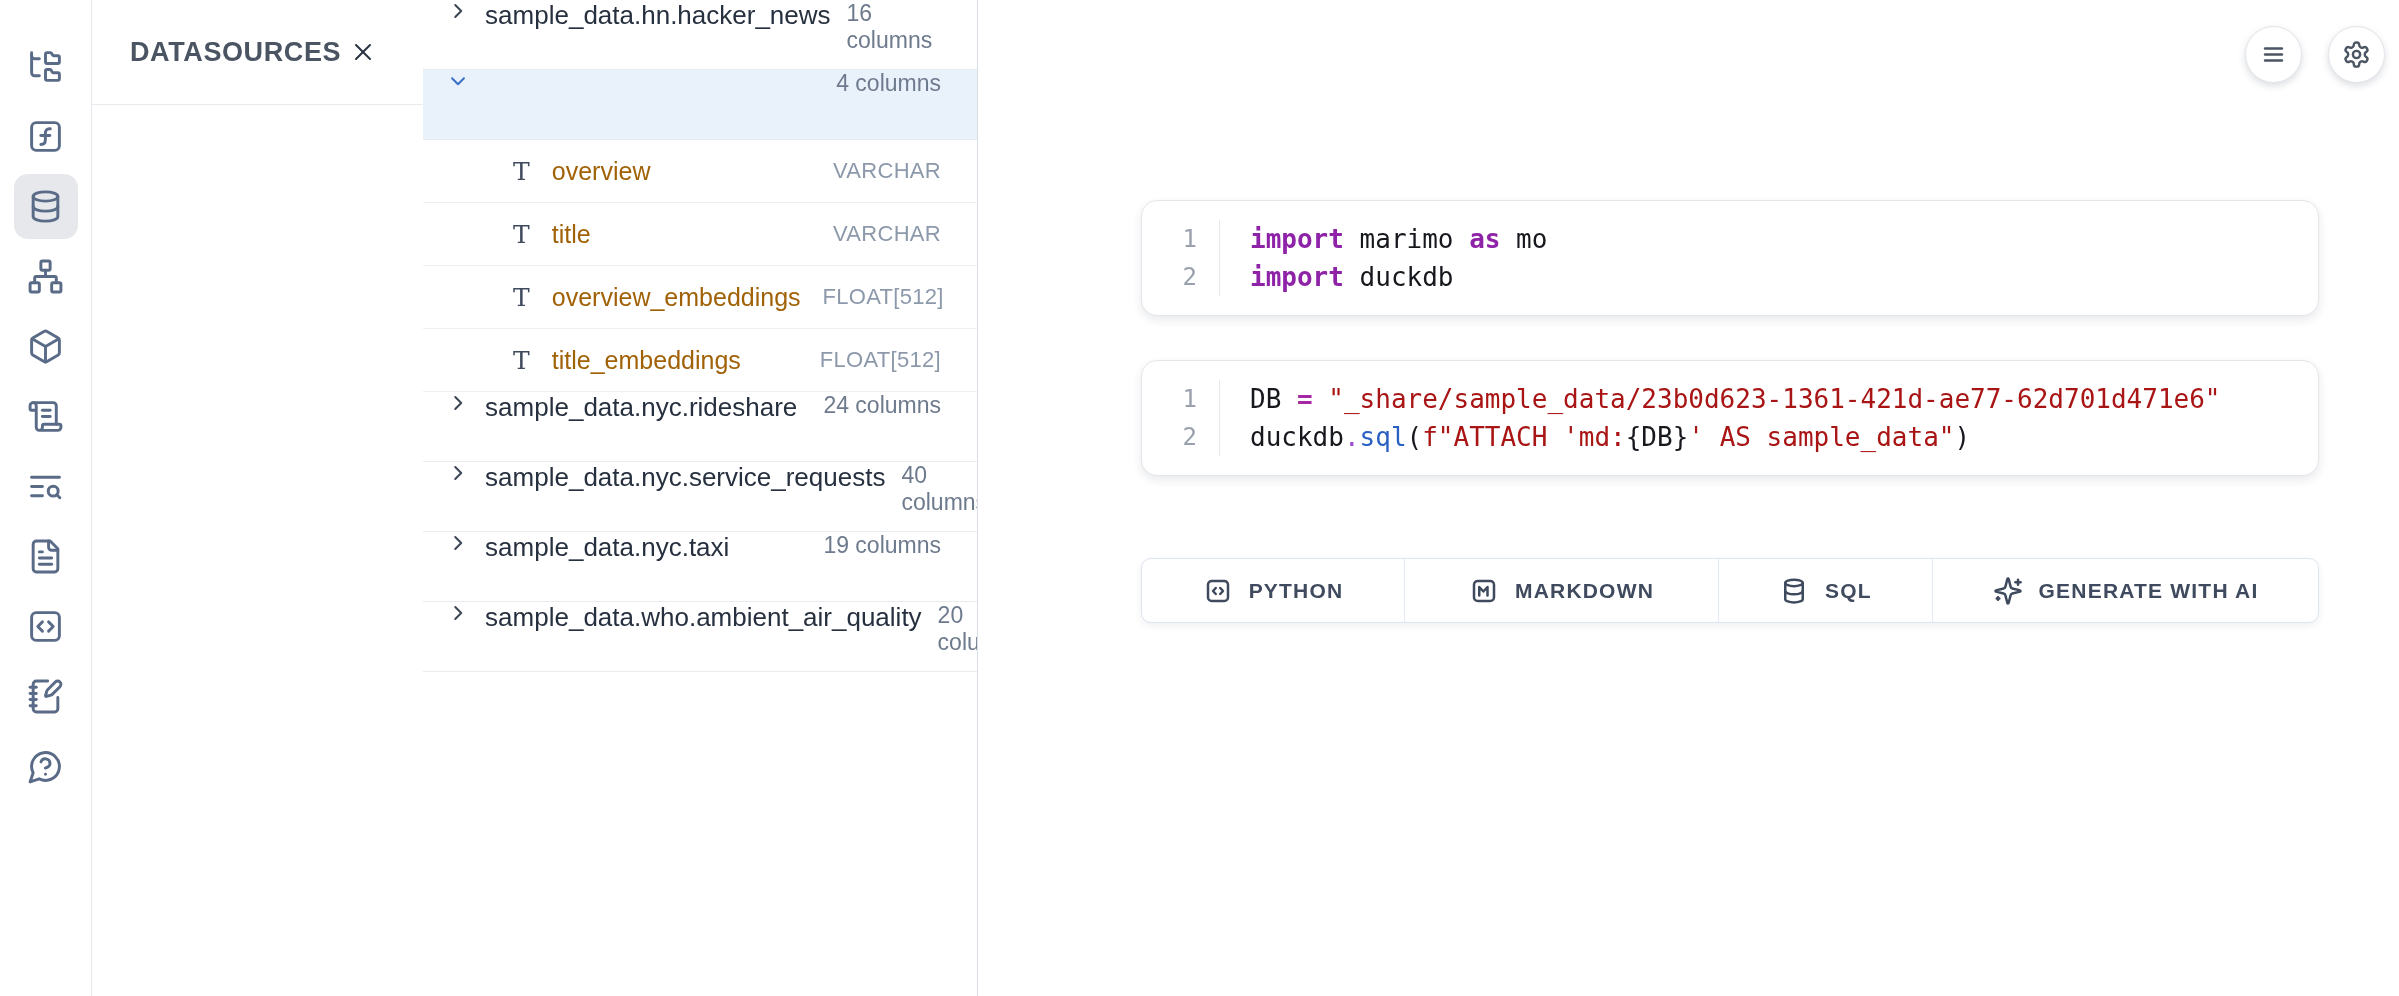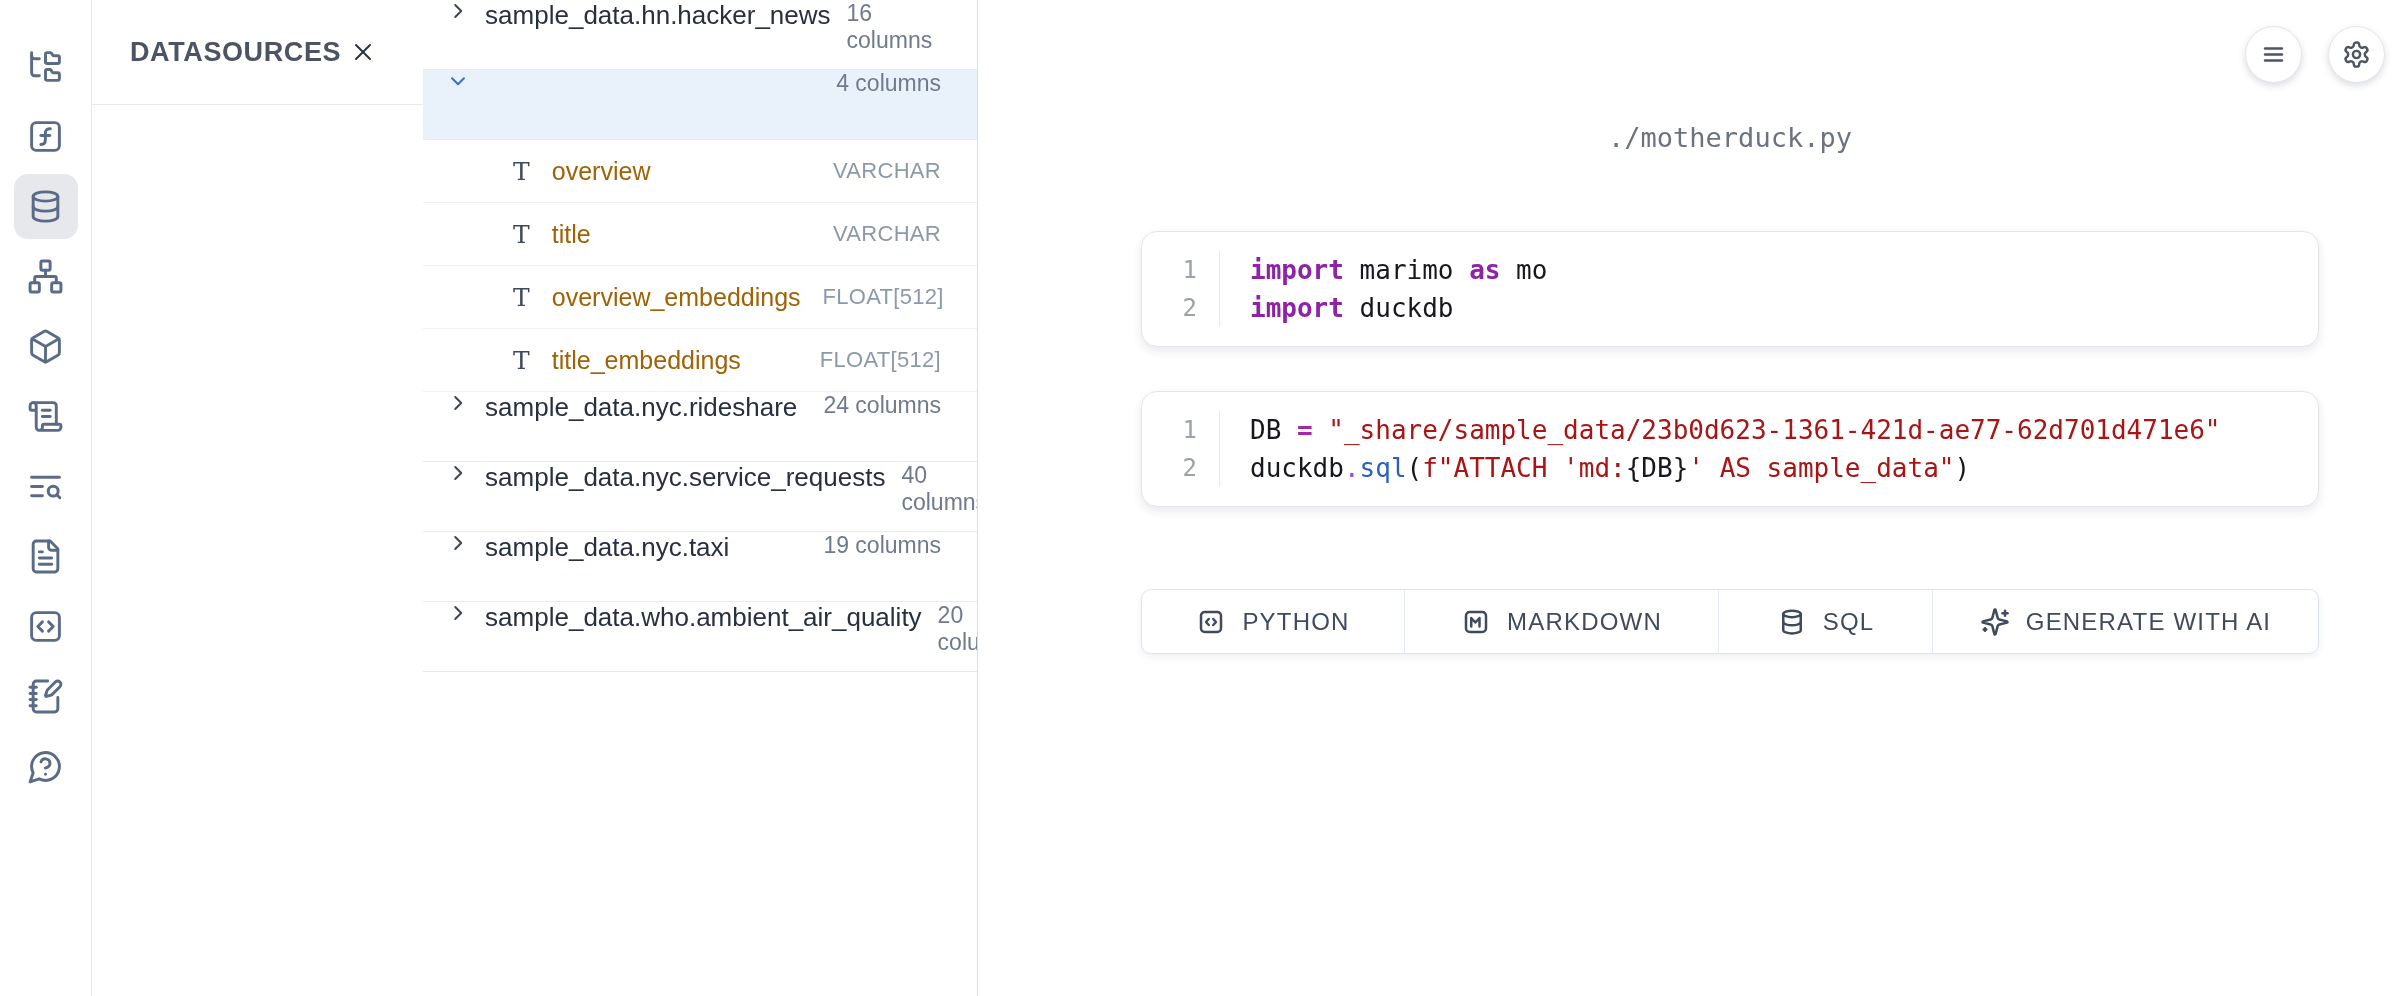--- a/index.html
+++ b/index.html
@@ -82,21 +82,21 @@
   .tk-dot { color:#9a4fd1; }
   .tk-pl  { color:#16181d; }
 
   .add-row { margin-top:82px; height:65px; background:#fff; border:1px solid #dee5f0;
              border-radius:10px; box-shadow:0 3px 7px rgba(30,40,70,.07); display:flex; }
   .add-btn { display:flex; align-items:center; justify-content:center; gap:16px;
              border-right:1px solid #e4eaf4; cursor:pointer; height:100%; }
   .add-btn:last-child { border-right:none; }
   .add-btn svg { width:30px; height:30px; stroke:#3f4a5e; stroke-width:2; fill:none;
                  stroke-linecap:round; stroke-linejoin:round; }
-  .add-label { font-size:24px; font-weight:normal; color:#3f4a5e; letter-spacing:1.2px; }
+  .add-label { font-size:21px; font-weight:bold; color:#3f4a5e; letter-spacing:1.2px; }
   .add-python   { width:263px; }
   .add-markdown { width:314px; }
   .add-sql      { width:214px; }
   .add-ai       { flex:1; }
 </style>
 </head>
 <body>
 
 <nav class="rail">
   <div class="rail-item">
@@ -289,21 +289,20 @@
     </div>
     <div class="icon-circle">
       <svg viewBox="0 0 24 24">
           <path d="M12.22 2h-.44a2 2 0 0 0-2 2v.18a2 2 0 0 1-1 1.73l-.43.25a2 2 0 0 1-2 0l-.15-.08a2 2 0 0 0-2.73.73l-.22.38a2 2 0 0 0 .73 2.73l.15.1a2 2 0 0 1 1 1.72v.51a2 2 0 0 1-1 1.74l-.15.09a2 2 0 0 0-.73 2.73l.22.38a2 2 0 0 0 2.73.73l.15-.08a2 2 0 0 1 2 0l.43.25a2 2 0 0 1 1 1.73V20a2 2 0 0 0 2 2h.44a2 2 0 0 0 2-2v-.18a2 2 0 0 1 1-1.73l.43-.25a2 2 0 0 1 2 0l.15.08a2 2 0 0 0 2.73-.73l.22-.39a2 2 0 0 0-.73-2.73l-.15-.08a2 2 0 0 1-1-1.74v-.5a2 2 0 0 1 1-1.74l.15-.09a2 2 0 0 0 .73-2.73l-.22-.38a2 2 0 0 0-2.73-.73l-.15.08a2 2 0 0 1-2 0l-.43-.25a2 2 0 0 1-1-1.73V4a2 2 0 0 0-2-2z"></path>
           <circle cx="12" cy="12" r="3"></circle>
         </svg>
     </div>
   </div>
 
   <div class="content">
-    <div class="filename">./motherduck.py</div>
 
     <div class="cell cell-1">
       <div class="cell-gutter">
           <div class="lineno">1</div>
           <div class="lineno">2</div>
         </div>
       <div class="cell-code">
           <div class="code-line"><span class="tk-kw">import</span><span class="tk-pl"> marimo </span><span class="tk-kw">as</span><span class="tk-pl"> mo</span></div>
           <div class="code-line"><span class="tk-kw">import</span><span class="tk-pl"> duckdb</span></div>
         </div>

